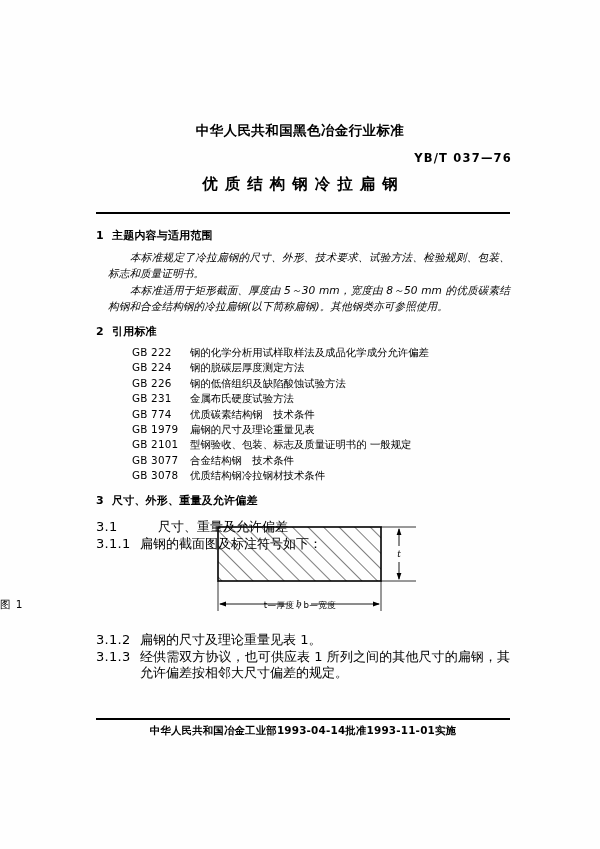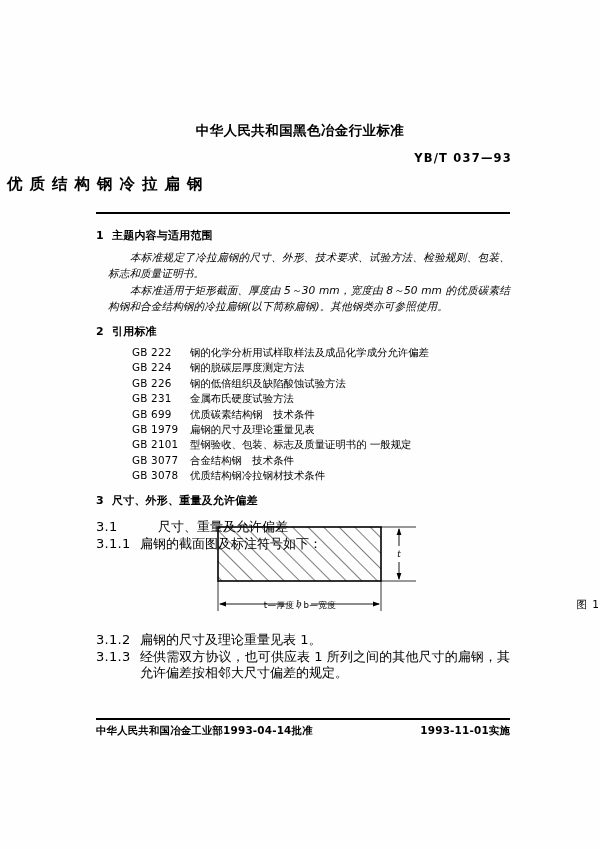--- a/index.html
+++ b/index.html
@@ -39,21 +39,21 @@
     top: 151px;
     font-size: 11.5px;
     font-weight: bold;
     letter-spacing: 1.2px;
     font-family: "DejaVu Sans", "Liberation Sans", sans-serif;
   }
   .doc-title {
     position: absolute;
     left: 0; top: 174px;
     width: 600px;
-    text-align: left;
+    text-align: center;
     font-size: 15.5px;
     font-weight: bold;
     letter-spacing: 7px;
     text-indent: 7px;
   }
   .rule-top {
     position: absolute;
     left: 96px; top: 212px;
     width: 414px;
     height: 2px;
@@ -134,21 +134,21 @@
     left: 96px;
     top: 518px;
     width: 414px;
     height: 118px;
   }
   .fig-svg { display: block; }
   .fig-caption {
     position: absolute;
     left: 0; top: 598px;
     width: 600px;
-    text-align: right;
+    text-align: left;
     font-size: 10.5px;
     letter-spacing: 1px;
   }
   .fig-legend {
     position: absolute;
     left: 0; top: 600px;
     width: 600px;
     text-align: center;
     font-size: 8.6px;
     letter-spacing: 0.4px;
@@ -167,35 +167,35 @@
     left: 96px; top: 718px;
     width: 414px;
     height: 1.6px;
     background: #000;
   }
   .footer {
     position: absolute;
     left: 96px; top: 724px;
     width: 414px;
     display: flex;
-    justify-content: space-between;
+    justify-content: center;
     align-items: baseline;
     font-size: 10.4px;
     font-weight: bold;
   }
   .footer span { letter-spacing: 0.2px; }
 </style>
 </head>
 <body>
 
 <div class="page">
 
   <div class="hdr-title">中华人民共和国黑色冶金行业标准</div>
 
-  <div class="std-no">YB/T  037—93</div>
+  <div class="std-no">YB/T  037—76</div>
 
   <div class="doc-title">优质结构钢冷拉扁钢</div>
 
   <div class="rule-top"></div>
 
   <div class="content">
 
     <div class="sec-head">
       <span class="num">1</span><span>主题内容与适用范围</span>
     </div>
@@ -219,21 +219,21 @@
       </li>
       <li class="ref-row">
         <span class="ref-code">GB 226</span>
         <span class="ref-name">钢的低倍组织及缺陷酸蚀试验方法</span>
       </li>
       <li class="ref-row">
         <span class="ref-code">GB 231</span>
         <span class="ref-name">金属布氏硬度试验方法</span>
       </li>
       <li class="ref-row">
-        <span class="ref-code">GB 699</span>
+        <span class="ref-code">GB 774</span>
         <span class="ref-name">优质碳素结构钢　技术条件</span>
       </li>
       <li class="ref-row">
         <span class="ref-code">GB 1979</span>
         <span class="ref-name">扁钢的尺寸及理论重量见表</span>
       </li>
       <li class="ref-row">
         <span class="ref-code">GB 2101</span>
         <span class="ref-name">型钢验收、包装、标志及质量证明书的 一般规定</span>
       </li>

